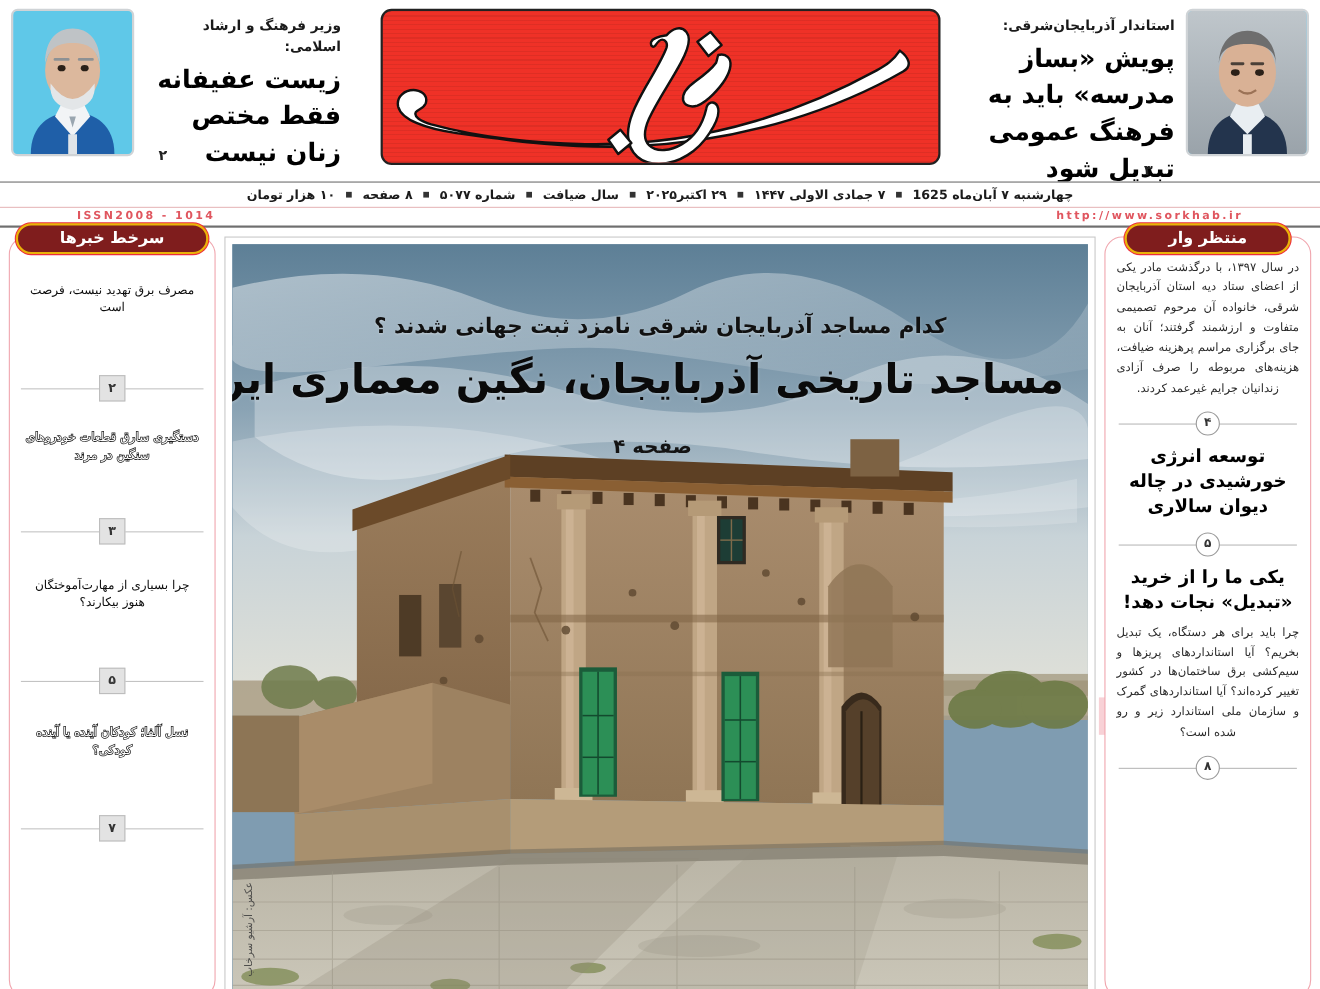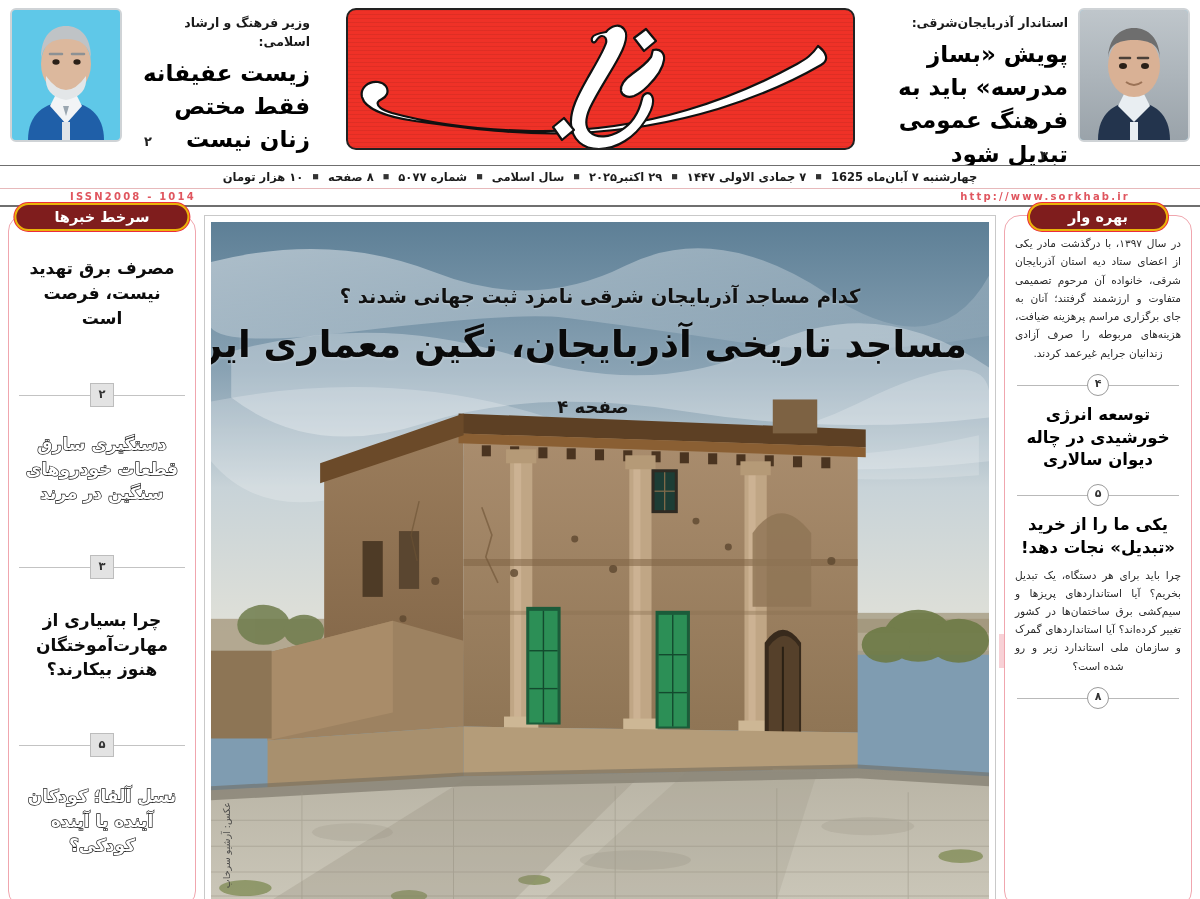--- a/index.html
+++ b/index.html
@@ -173,21 +173,21 @@
   }
   .watermark span{
     display:block;font-size:30px;font-weight:bold;color:#fff;
     line-height:34px;text-align:right;letter-spacing:-1px;
     opacity:.9;
   }
 
   
   .sk-item{padding:4px 2px;}
   .sk-title{
-    font-size:17px;font-weight:bold;line-height:1.45;
+    font-size:11px;font-weight:normal;line-height:1.45;
     text-align:center;color:#0c0c0c;letter-spacing:-0.3px;
   }
   .sk-title.outline{
     color:#fff;
     -webkit-text-stroke:1.3px #1a1a1a;
     paint-order:stroke fill;
     text-shadow:0 0 0 #000;
   }
   .sk-divider{
     position:relative;height:30px;margin:4px 0;
@@ -324,38 +324,38 @@
   </div>
 
   <div class="dateline-wrap">
     <div class="dateline">
       <span>چهارشنبه ۷ آبان‌ماه 1625</span>
       <span class="sep">◼</span>
       <span>۷ جمادی الاولی ۱۴۴۷</span>
       <span class="sep">◼</span>
       <span>۲۹ اکتبر۲۰۲۵</span>
       <span class="sep">◼</span>
-      <span>سال اسلامی</span>
+      <span>سال ضیافت</span>
       <span class="sep">◼</span>
       <span>شماره ۵۰۷۷</span>
       <span class="sep">◼</span>
       <span>۸ صفحه</span>
       <span class="sep">◼</span>
       <span>۱۰ هزار تومان</span>
     </div>
   </div>
   <div class="urlrow">
     <div class="url">http://www.sorkhab.ir</div>
     <div class="issn">ISSN2008 - 1014</div>
   </div>
 
   <div class="body-cols">
 
     <div class="col-side">
-      <div class="side-badge">بهره وار</div>
+      <div class="side-badge">منتظر وار</div>
       <div class="watermark">
         <span>چهار</span>
       </div>
 
       <div class="tv-item">
         <div class="tv-body">در سال ۱۳۹۷، با درگذشت مادر یکی از اعضای ستاد دیه استان آذربایجان شرقی، خانواده آن مرحوم تصمیمی متفاوت و ارزشمند گرفتند؛ آنان به جای برگزاری مراسم پرهزینه ضیافت، هزینه‌های مربوطه را صرف آزادی زندانیان جرایم غیرعمد کردند.</div>
       </div>
       <div class="tv-divider">
         <div class="tv-num">۴</div>
       </div>

